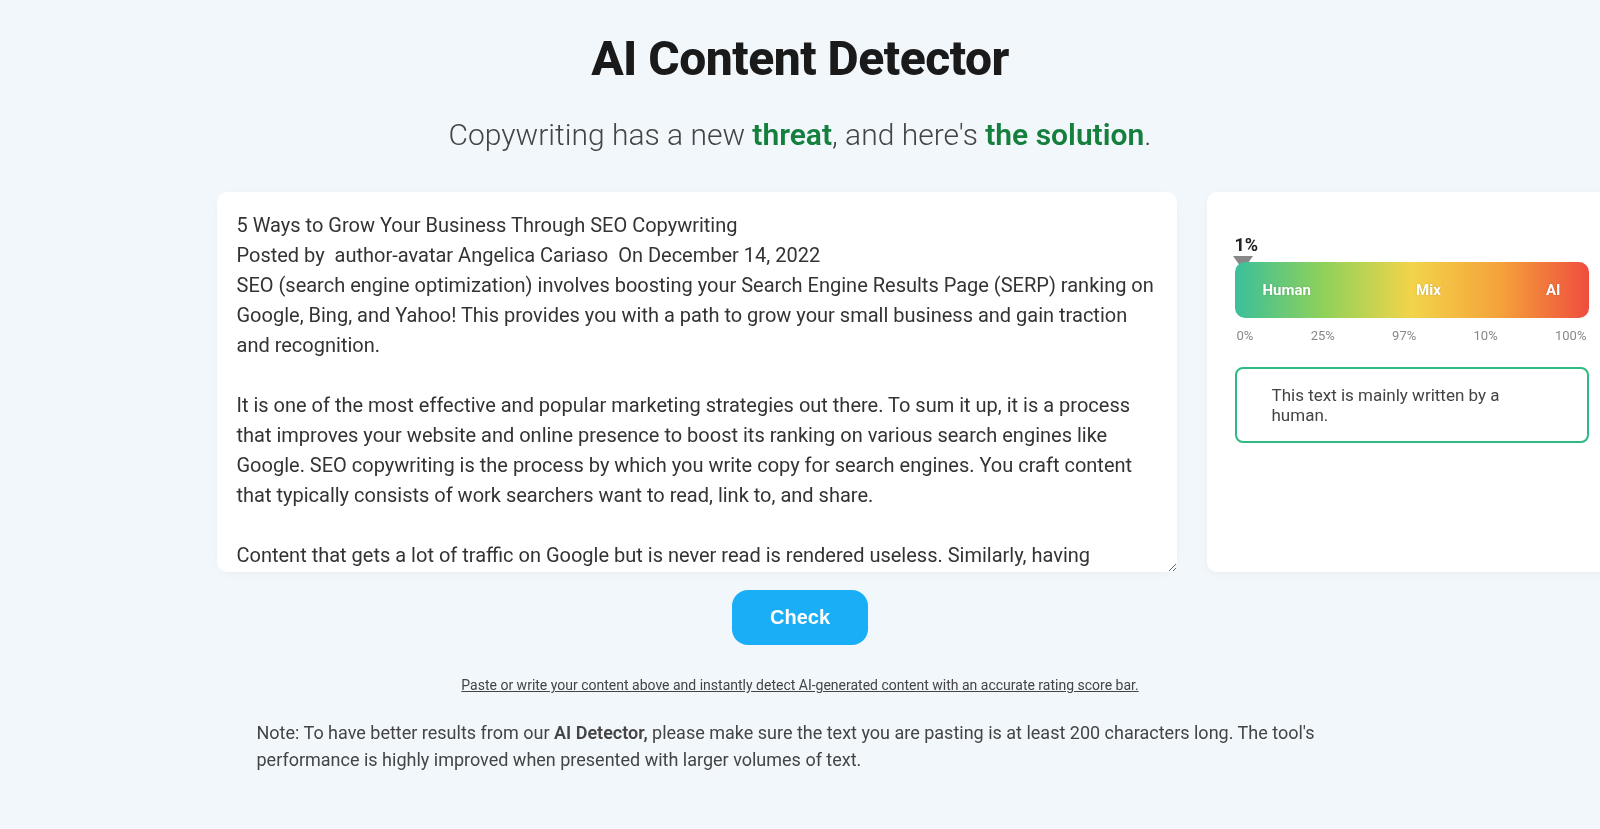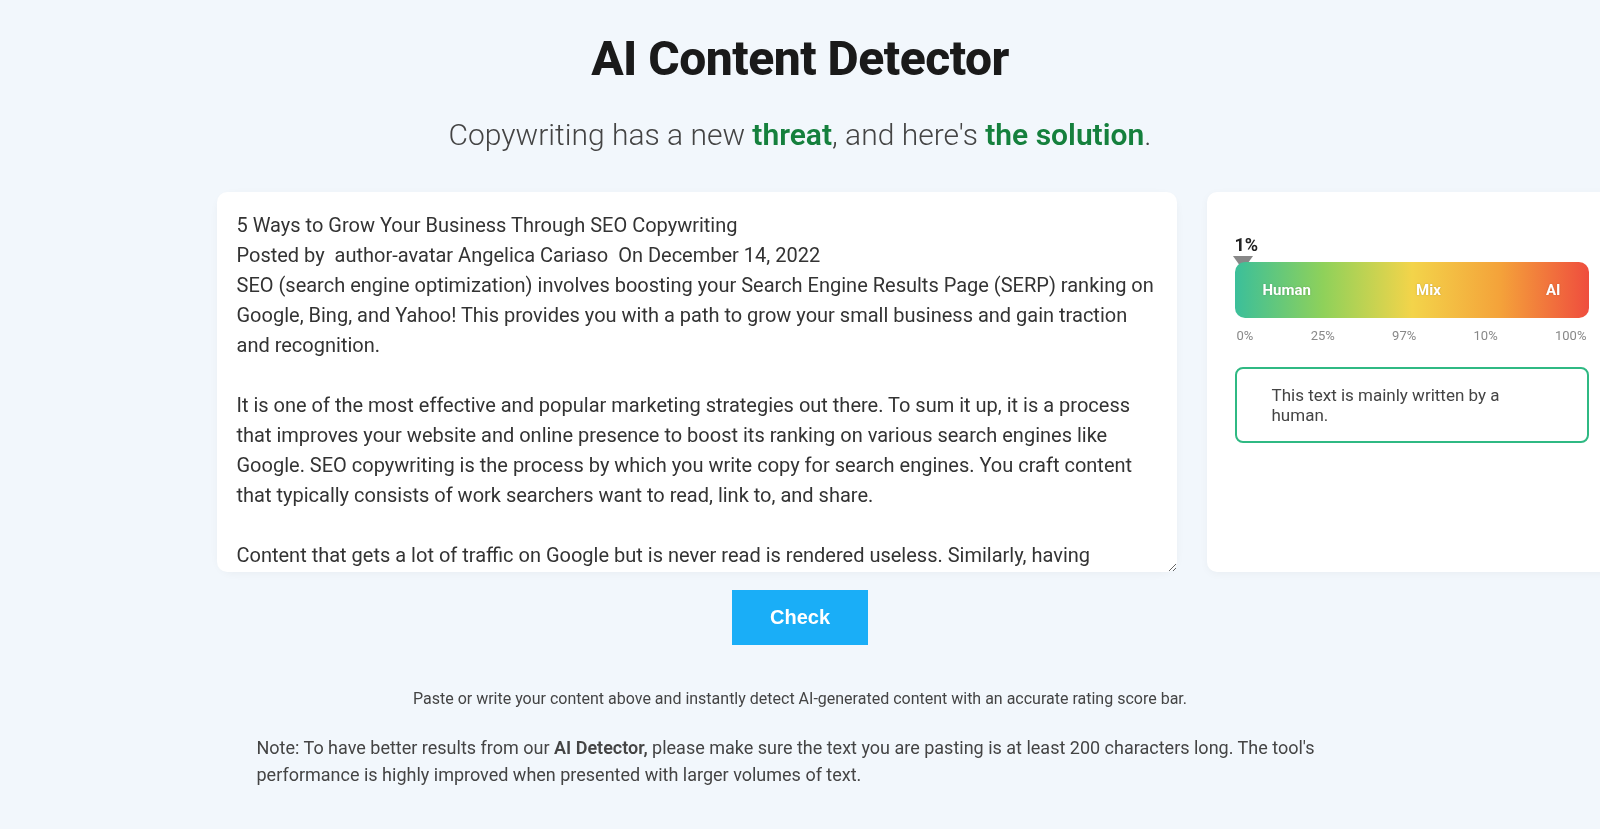--- a/index.html
+++ b/index.html
@@ -138,31 +138,32 @@
   }
   .check-row {
     display: flex;
     justify-content: center;
     margin-top: 18px;
   }
   button.check-btn {
     background: #1aaef7;
     color: #fff;
     border: none;
-    border-radius: 0;
+    border-radius: 16px;
     padding: 16px 38px;
     font-size: 20px;
     font-weight: 700;
     cursor: pointer;
   }
   .instruction {
     text-align: center;
-    font-size: 16px;
-    color: #444;
-    margin-top: 44px;
+    font-size: 14px;
+    color: #444;
+    margin-top: 32px;
+    text-decoration: underline;
   }
   .note {
     text-align: left;
     font-size: 18px;
     color: #444;
     margin-top: 26px;
     padding: 0 40px;
     line-height: 1.5;
   }
   .note .bold { font-weight: 600; }

